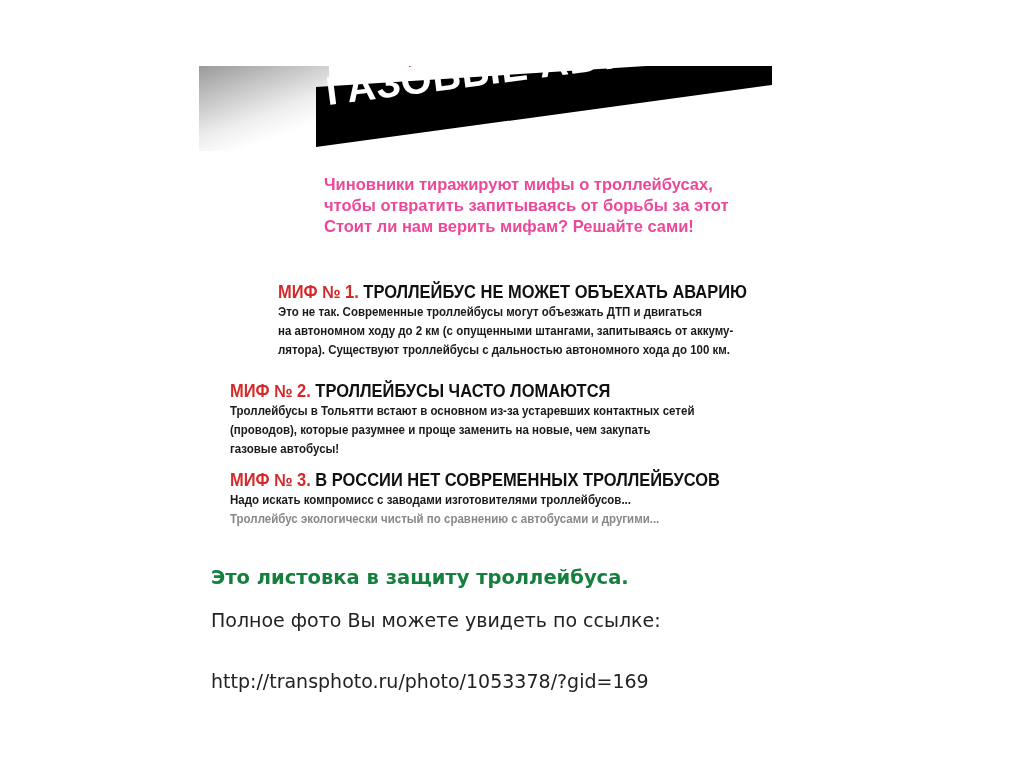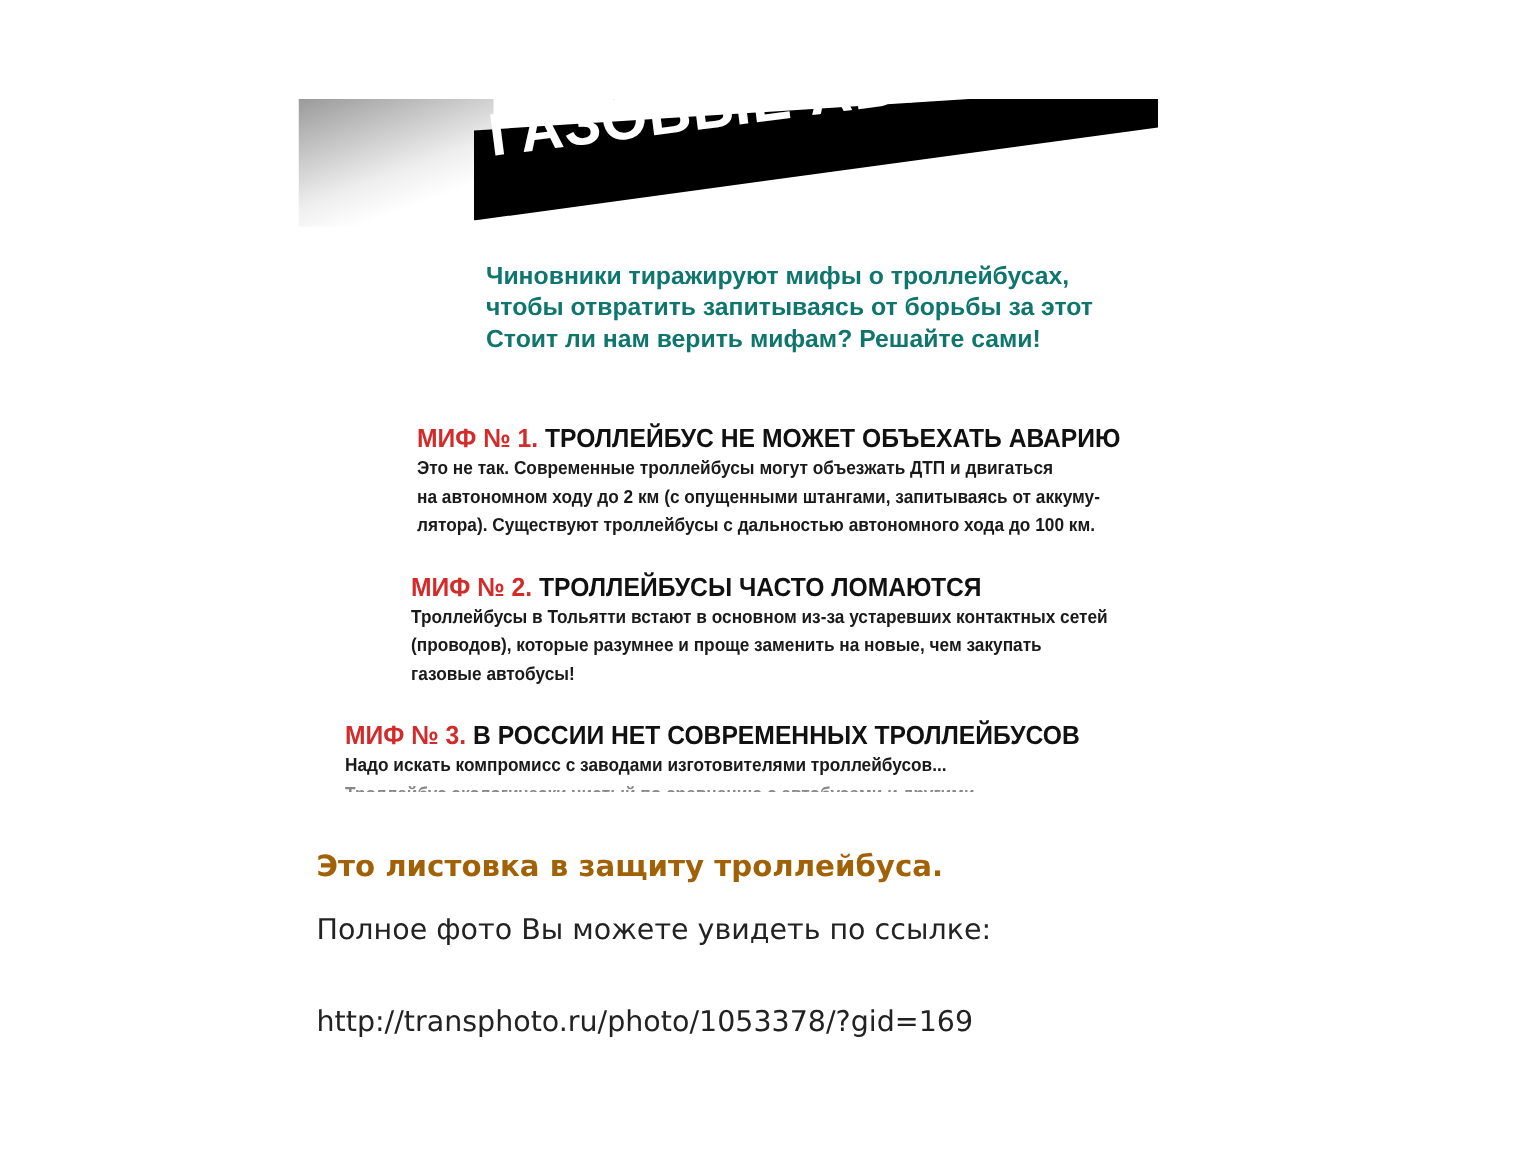--- a/index.html
+++ b/index.html
@@ -6,27 +6,27 @@
   body { width:1024px; height:767px; background:#ffffff; position:relative; overflow:hidden; font-family:"Liberation Sans", sans-serif; }
   .slide { position:absolute; left:0; top:0; width:1024px; height:767px; background:#fff; }
   .leaflet { position:absolute; left:199px; top:66px; width:600px; height:462px; background:#fff; overflow:hidden; }
   .grad { position:absolute; left:0; top:0; width:130px; height:85px;
           background:linear-gradient(160deg, #9a9a9a 0%, #c8c8c8 30%, #eeeeee 55%, rgba(255,255,255,0) 75%); }
   .banner { position:absolute; left:117px; top:-8px; width:456px; height:90px; background:#000;
             clip-path:polygon(0 29px, 100% 0, 100% 27px, 0 89px); }
   .banner-text { position:absolute; left:130px; top:3px; color:#fff; font-weight:bold; font-size:40px;
                  letter-spacing:0.5px; transform:rotate(-7.3deg); transform-origin:left bottom; white-space:nowrap; }
   .red-dot { position:absolute; left:210px; top:-4px; width:8px; height:6px; background:#d32a2a; }
-  .intro { position:absolute; left:125px; top:108px; font-weight:bold; font-size:16.5px; line-height:21px; color:#0f766e; white-space:nowrap; }
+  .intro { position:absolute; left:125px; top:108px; font-weight:bold; font-size:16.5px; line-height:21px; color:#ec4899; white-space:nowrap; }
   .myth { position:absolute; left:31px; white-space:nowrap; }
   .myth-title { font-weight:bold; font-size:17.5px; line-height:22px; color:#111; transform:scaleX(0.94); transform-origin:left; }
   .myth-num { color:#d32a2a; }
   .myth-body { font-weight:bold; font-size:12.5px; line-height:19px; color:#1a1a1a; transform:scaleX(0.92); transform-origin:left; }
   .faded { color:#888; }
-  .caption-title { position:absolute; left:211px; top:566px; font-family:"DejaVu Sans", sans-serif; font-weight:bold; font-size:19.5px; color:#a16207; white-space:nowrap; }
+  .caption-title { position:absolute; left:211px; top:566px; font-family:"DejaVu Sans", sans-serif; font-weight:bold; font-size:19.5px; color:#15803d; white-space:nowrap; }
   .caption-line { position:absolute; left:211px; font-family:"DejaVu Sans", sans-serif; font-size:19px; color:#222; white-space:nowrap; }
 </style>
 </head>
 <body>
 
 <div class="slide">
 
   <div class="leaflet">
     <div class="grad"></div>
     <div class="red-dot"></div>
@@ -44,33 +44,33 @@
         <span class="myth-num">МИФ № 1.</span>
         <span>ТРОЛЛЕЙБУС НЕ МОЖЕТ ОБЪЕХАТЬ АВАРИЮ</span>
       </div>
       <div class="myth-body">
         <div>Это не так. Современные троллейбусы могут объезжать ДТП и двигаться</div>
         <div>на автономном ходу до 2 км (с опущенными штангами, запитываясь от аккуму-</div>
         <div>лятора). Существуют троллейбусы с дальностью автономного хода до 100 км.</div>
       </div>
     </div>
 
-    <div class="myth" style="top:314px;margin-left:44px;">
+    <div class="myth" style="top:314px;">
       <div class="myth-title">
         <span class="myth-num">МИФ № 2.</span>
         <span>ТРОЛЛЕЙБУСЫ ЧАСТО ЛОМАЮТСЯ</span>
       </div>
       <div class="myth-body">
         <div>Троллейбусы в Тольятти встают в основном из-за устаревших контактных сетей</div>
         <div>(проводов), которые разумнее и проще заменить на новые, чем закупать</div>
         <div>газовые автобусы!</div>
       </div>
     </div>
 
-    <div class="myth" style="top:413px;">
+    <div class="myth" style="top:403px;">
       <div class="myth-title">
         <span class="myth-num">МИФ № 3.</span>
         <span>В РОССИИ НЕТ СОВРЕМЕННЫХ ТРОЛЛЕЙБУСОВ</span>
       </div>
       <div class="myth-body">
         <div>Надо искать компромисс с заводами изготовителями троллейбусов...</div>
         <div class="faded">Троллейбус экологически чистый по сравнению с автобусами и другими...</div>
       </div>
     </div>
   </div>

